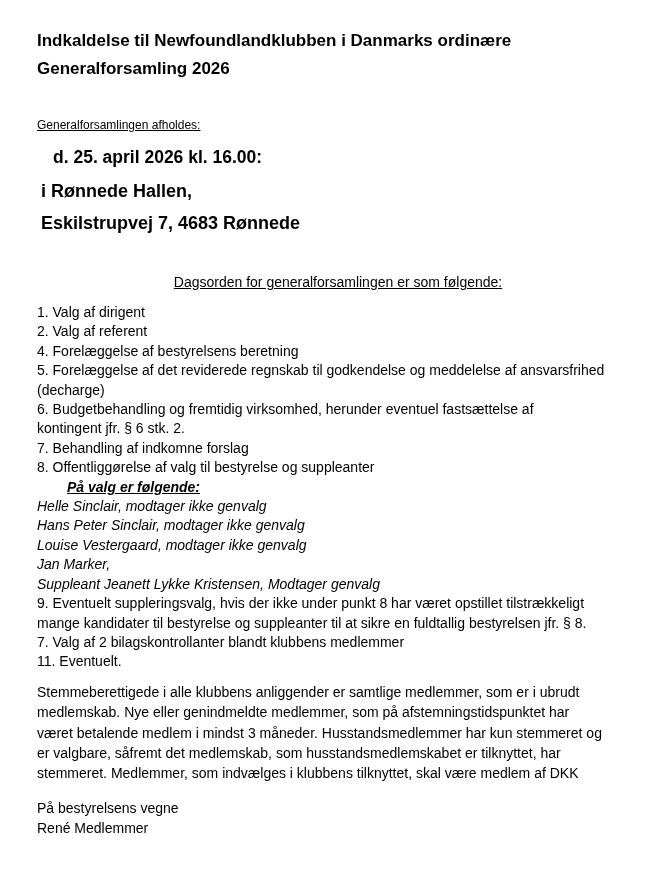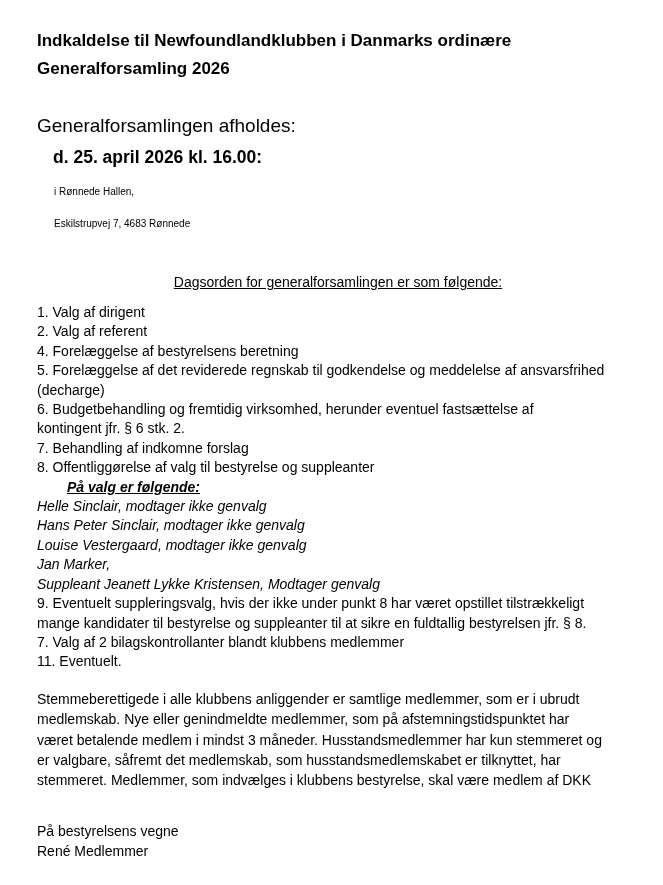--- a/index.html
+++ b/index.html
@@ -21,35 +21,36 @@
     padding: 27px 24px 0 37px;
   }
   .title {
     font-size: 17px;
     font-weight: 700;
     line-height: 28px;
     max-width: 548px;
     margin: 0 0 33px 0;
   }
   .intro {
-    font-size: 19px;
+    font-size: 12px;
     line-height: 19px;
     margin: 0 0 11px 0;
+    text-decoration: underline;
   }
   .datetime {
     font-size: 17.5px;
     font-weight: 700;
     line-height: 22px;
     margin: 0 0 14px 16px;
   }
   .venue-line {
-    font-size: 10px;
-    font-weight: 400;
+    font-size: 18px;
+    font-weight: 700;
     line-height: 19px;
-    margin: 0 0 13px 17px;
+    margin: 0 0 13px 4px;
   }
   .agenda-heading {
     font-size: 14px;
     line-height: 19px;
     text-decoration: underline;
     margin: 40px 0 11px 0;
     text-align: center;
   }
   .line {
     font-size: 14px;
@@ -59,27 +60,27 @@
   .election-heading {
     font-weight: 700;
     font-style: italic;
     text-decoration: underline;
     margin-left: 30px;
   }
   .candidate {
     font-style: italic;
   }
   .para {
-    margin-top: 17px;
+    margin-top: 10px;
   }
   .para .line {
     line-height: 20.4px;
   }
   .signature {
-    margin-top: 30px;
+    margin-top: 14px;
   }
   .signature .line {
     line-height: 20px;
   }
 </style>
 </head>
 <body>
 
 <div class="doc">
 
@@ -117,21 +118,21 @@
     <div class="line">mange kandidater til bestyrelse og suppleanter til at sikre en fuldtallig bestyrelsen jfr. § 8.</div>
     <div class="line">7. Valg af 2 bilagskontrollanter blandt klubbens medlemmer</div>
     <div class="line">11. Eventuelt.</div>
   </div>
 
   <div class="para">
     <div class="line">Stemmeberettigede i alle klubbens anliggender er samtlige medlemmer, som er i ubrudt</div>
     <div class="line">medlemskab. Nye eller genindmeldte medlemmer, som på afstemningstidspunktet har</div>
     <div class="line">været betalende medlem i mindst 3 måneder. Husstandsmedlemmer har kun stemmeret og</div>
     <div class="line">er valgbare, såfremt det medlemskab, som husstandsmedlemskabet er tilknyttet, har</div>
-    <div class="line">stemmeret. Medlemmer, som indvælges i klubbens bestyrelse, skal være medlem af DKK</div>
+    <div class="line">stemmeret. Medlemmer, som indvælges i klubbens tilknyttet, skal være medlem af DKK</div>
   </div>
 
   <div class="signature">
     <div class="line">På bestyrelsens vegne</div>
     <div class="line">René Medlemmer</div>
   </div>
 
 </div>
 
 </body></html>

